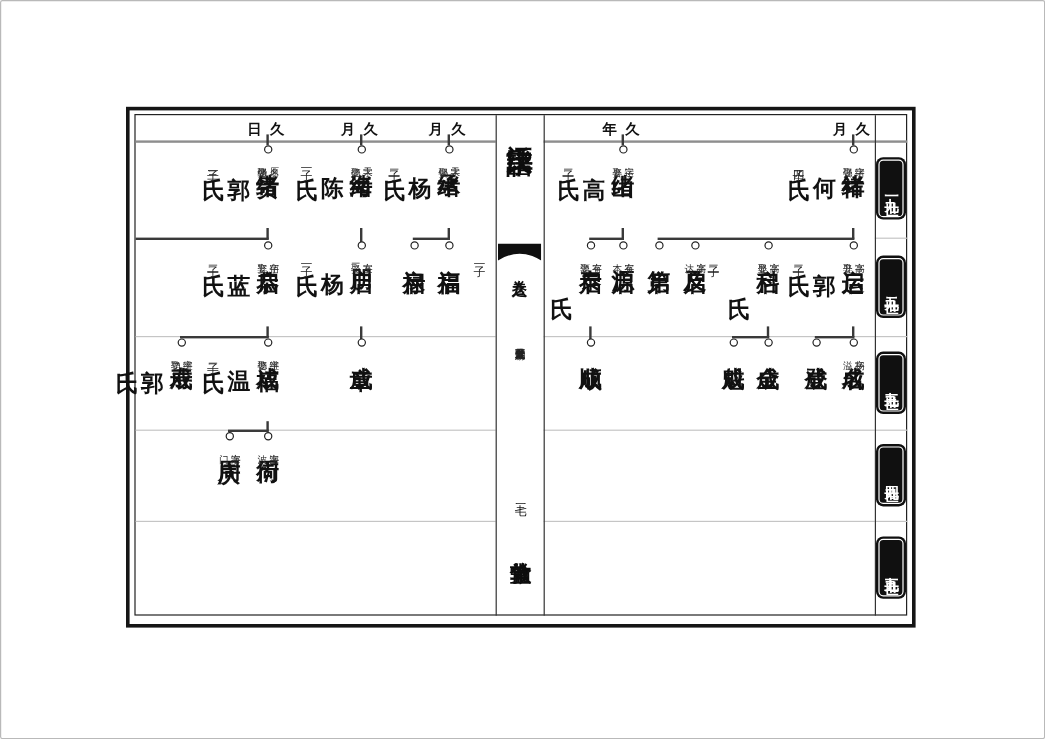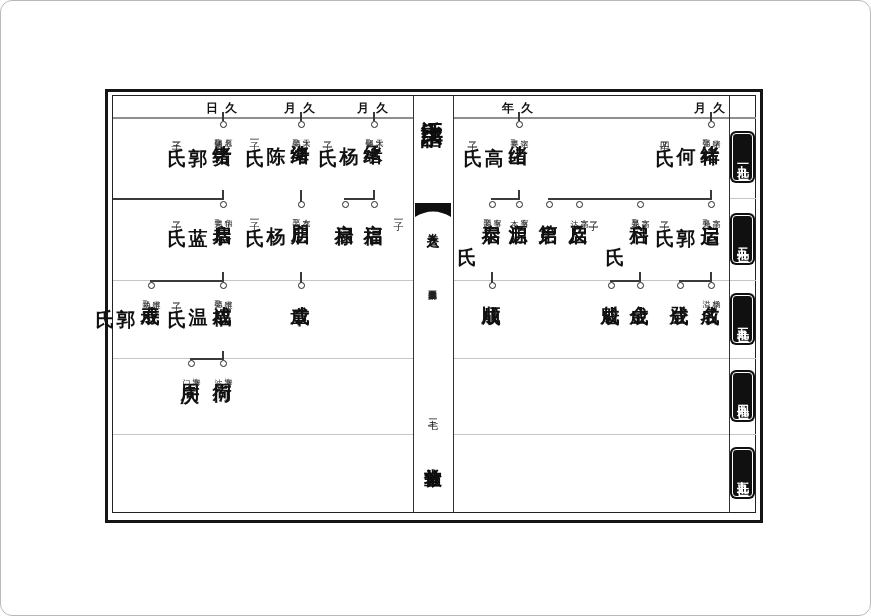--- a/index.html
+++ b/index.html
@@ -1,16 +1,16 @@
 <!DOCTYPE html>
 <html><head>
 <meta charset="utf-8">
 <style>
   html,body{margin:0;padding:0;background:#fff;}
-  .canvas{position:relative;width:871px;height:616px;background:#fff;border:1px solid #b9b9b9;border-radius:12px;box-sizing:border-box;overflow:hidden;
+  .canvas{position:relative;width:871px;height:616px;background:#fff;border:1px solid #b9b9b9;border-radius:2px;box-sizing:border-box;overflow:hidden;
           font-family:"DejaVu Serif","Liberation Serif",serif;color:#111;}
   
   .frame-outer{position:absolute;left:104px;top:88px;width:658px;height:434px;border:3px solid #151515;box-sizing:border-box;}
   .frame-inner{position:absolute;left:111px;top:94px;width:644px;height:418px;border:1px solid #222;box-sizing:border-box;}
   .vdiv{position:absolute;top:95px;height:417px;width:1px;background:#333;}
   .hdrline{position:absolute;height:2px;background:#8e8e8e;top:116px;}
   .rs{position:absolute;height:1px;background:#c5c5c5;}
   .dv{position:absolute;width:1.5px;background:#3a3a3a;}
   .dh{position:absolute;height:1.5px;background:#3a3a3a;}
   

